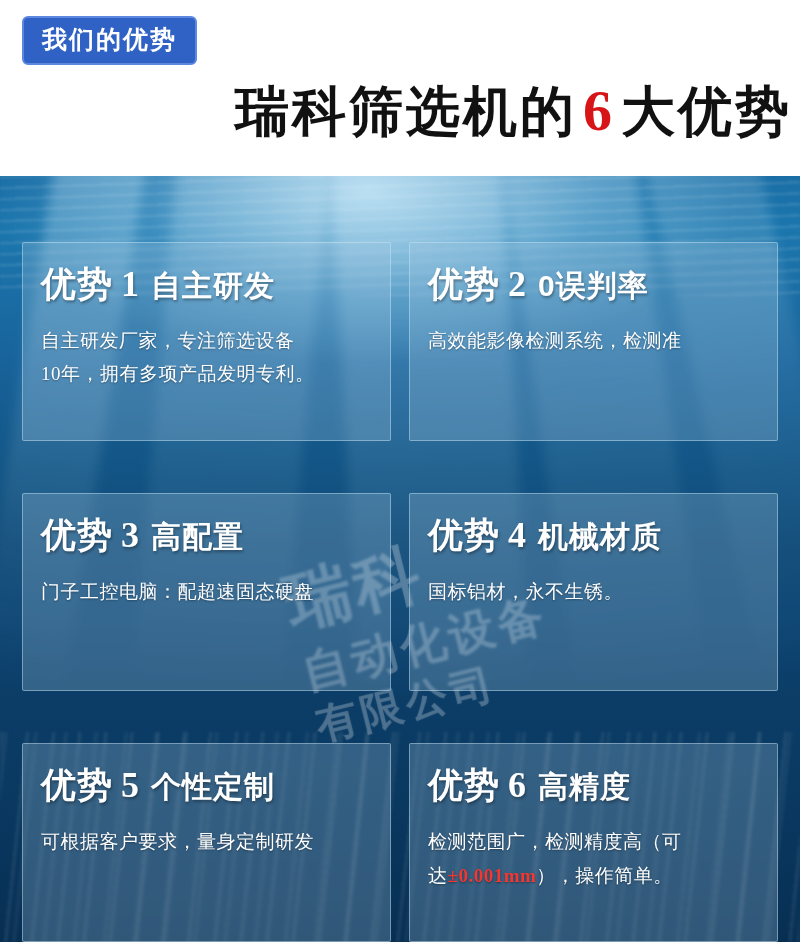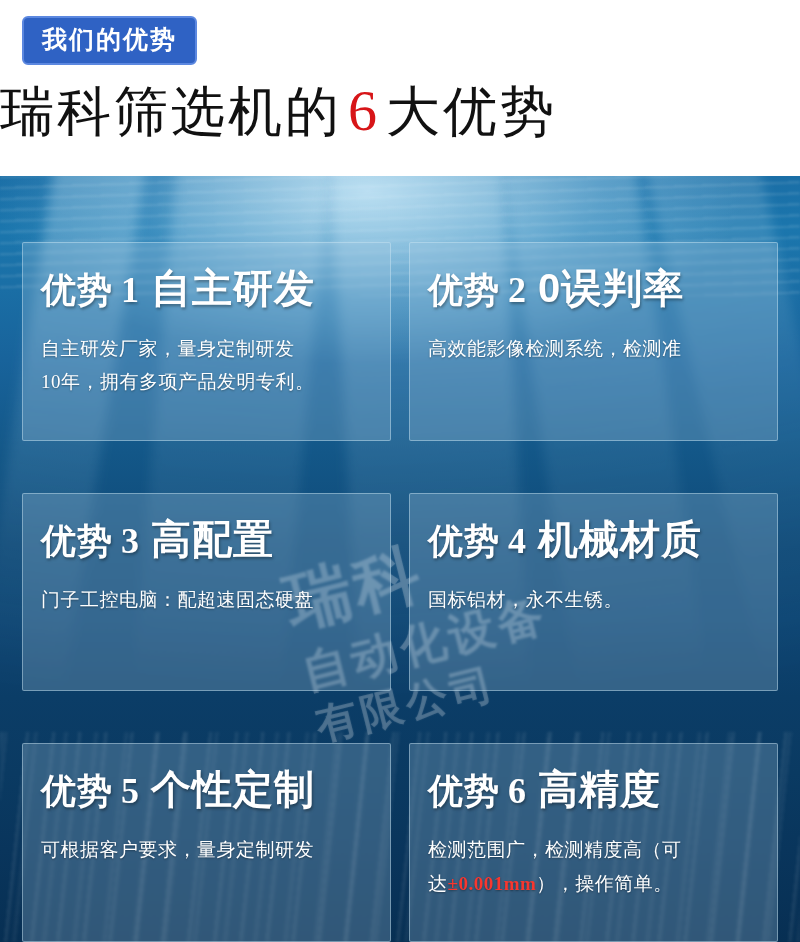--- a/index.html
+++ b/index.html
@@ -39,23 +39,23 @@
     border-radius: 6px;
     border: 2px solid #5c88e0;
     line-height: 1;
     box-sizing: border-box;
   }
   .main-title {
     position: absolute;
     left: 0;
     right: 8px;
     top: 82px;
-    text-align: left;
+    text-align: right;
     font-size: 54px;
-    font-weight: normal;
+    font-weight: bold;
     color: #111111;
     letter-spacing: 3px;
     line-height: 1;
     white-space: nowrap;
   }
   .main-title .num {
     color: #d71518;
     font-size: 58px;
     padding: 0 6px;
     font-family: "Liberation Serif", serif;
@@ -195,21 +195,21 @@
   }
   .adv-num {
     font-size: 36px;
     font-weight: bold;
     color: #ffffff;
     font-family: "Liberation Serif", serif;
     margin: 0 12px 0 8px;
     text-shadow: 1px 2px 3px rgba(0,0,0,0.35);
   }
   .adv-title {
-    font-size: 40px;
+    font-size: 30px;
     font-weight: bold;
     color: #ffffff;
     letter-spacing: 1px;
     text-shadow: 1px 2px 3px rgba(0,0,0,0.35);
   }
   .card-body {
     font-family: "Liberation Serif", serif;
     font-size: 19px;
     line-height: 1.75;
     color: #ffffff;
@@ -250,21 +250,21 @@
 
     <div class="grid">
 
       <div class="card">
         <div class="card-head">
           <span class="adv-word">优势</span>
           <span class="adv-num">1</span>
           <span class="adv-title">自主研发</span>
         </div>
         <div class="card-body">
-          <div>自主研发厂家，量身定制研发</div>
+          <div>自主研发厂家，专注筛选设备</div>
           <div>10年，拥有多项产品发明专利。</div>
         </div>
       </div>
 
       <div class="card">
         <div class="card-head">
           <span class="adv-word">优势</span>
           <span class="adv-num">2</span>
           <span class="adv-title">0误判率</span>
         </div>

